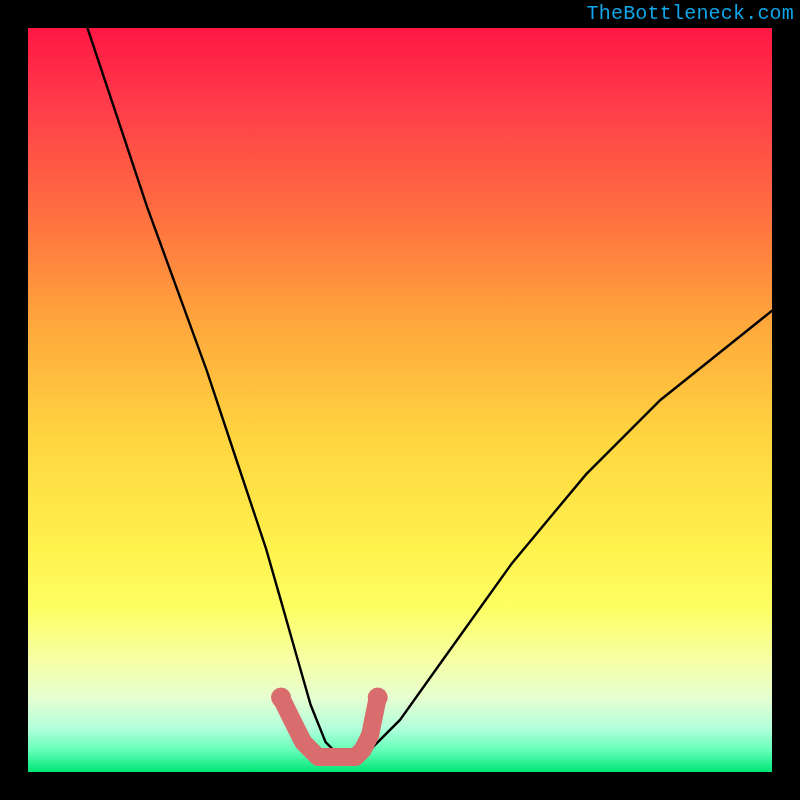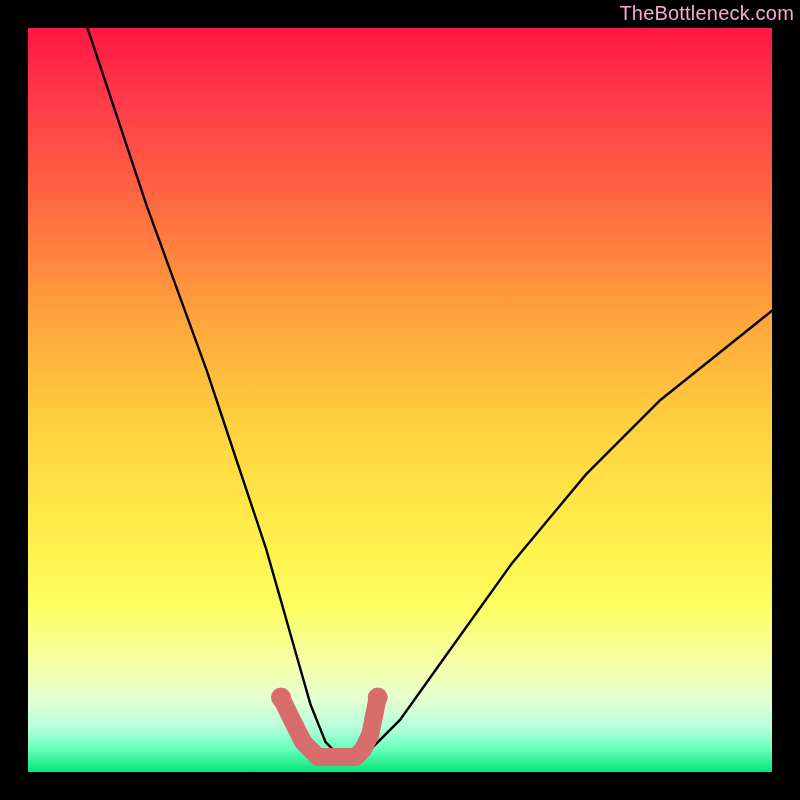--- a/index.html
+++ b/index.html
@@ -34,23 +34,23 @@
       #e6ffd0 90%,
       #b5ffdc 94%,
       #66ffba 97%,
       #00e676 100%
     );
   }
   .watermark {
     position: absolute;
     top: 2px;
     right: 6px;
-    font-family: Liberation Sans, sans-serif;
+    font-family: Liberation Mono, monospace;
     font-size: 20px;
-    color: #f9a8d4;
+    color: #0ea5e9;
     letter-spacing: 0.2px;
   }
   svg.curve {
     position: absolute;
     top: 0; left: 0;
     width: 744px; height: 744px;
   }
 </style>
 </head>
 <body>

